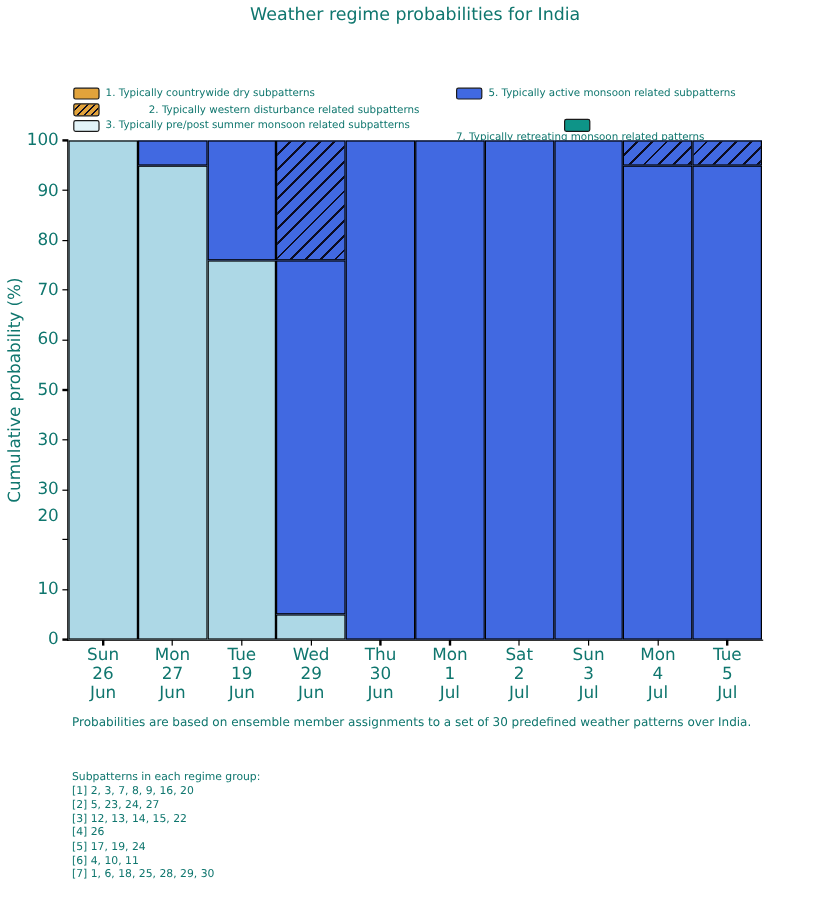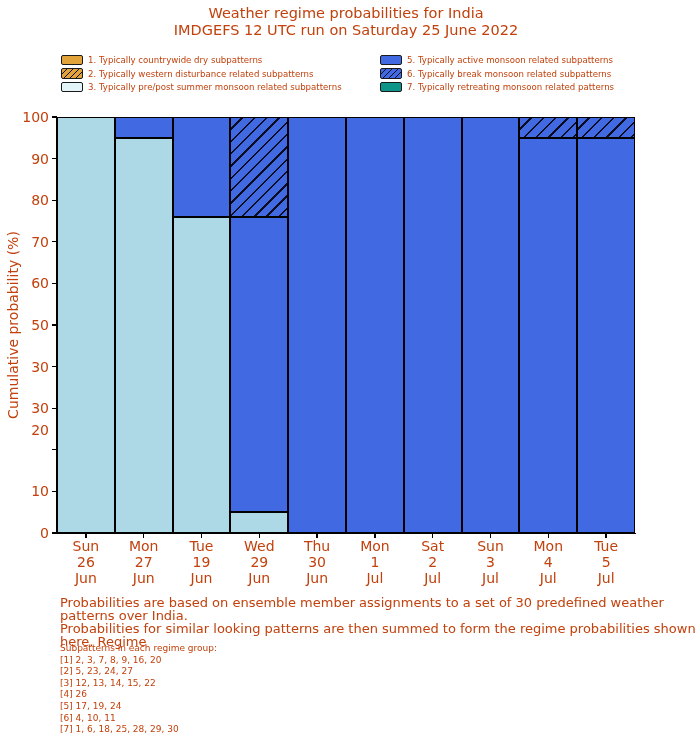--- a/index.html
+++ b/index.html
@@ -1,64 +1,59 @@
 <!DOCTYPE html>
 <html><head>
 <meta charset="utf-8">
 <style>
   html,body{margin:0;padding:0;background:#fff;}
   .fig{position:relative;width:700px;height:754px;background:#ffffff;overflow:hidden;
-       font-family:"DejaVu Sans","Liberation Sans",sans-serif;color:#c2410c;}
+       font-family:"DejaVu Sans","Liberation Sans",sans-serif;color:#0f766e;}
   .title{position:absolute;top:5px;left:0;width:692px;text-align:center;font-size:14.5px;}
   .subtitle{position:absolute;top:22px;left:0;width:692px;text-align:center;font-size:14.5px;}
-  #legend{position:absolute;left:61px;top:54px;width:620px;height:58px;}
+  #legend{position:absolute;left:61px;top:72px;width:620px;height:58px;}
   .litem{position:absolute;display:flex;align-items:center;height:12px;}
   .swatch{width:20px;height:8.5px;border:1px solid #1a1a1a;border-radius:2px;margin-right:5px;flex:none;}
   .llabel{font-size:8.6px;white-space:nowrap;}
   .ylabel{position:absolute;left:-138px;top:315px;width:306px;height:20px;text-align:center;
           font-size:14px;transform:rotate(-90deg);}
   .spine{position:absolute;background:#000;}
   #bars{position:absolute;left:57px;top:117px;width:578px;height:416px;}
   .seg{position:absolute;box-sizing:border-box;border:1.1px solid #000;}
   .ytick{position:absolute;left:51.5px;width:5px;height:1.3px;background:#000;}
   .ylab{position:absolute;left:6px;width:43px;text-align:right;font-size:14px;line-height:16px;}
   .xtick{position:absolute;top:533px;width:1.3px;height:4.5px;background:#000;}
   .xlab{position:absolute;top:538px;width:58px;text-align:center;font-size:14px;line-height:16px;}
-  .footnote{position:absolute;left:60px;top:596px;font-size:13px;line-height:13px;}
+  .footnote{position:absolute;left:60px;top:596px;font-size:10px;line-height:13px;}
   .subpatterns{position:absolute;left:60px;top:643px;font-size:9px;line-height:11.6px;}
 </style>
 </head>
 <body>
 
 <div class="fig">
   <div class="title">Weather regime probabilities for India</div>
-  <div class="subtitle">IMDGEFS 12 UTC run on Saturday 25 June 2022</div>
 
   <div id="legend">
       <div class="litem" style="left: 0px; top: 0px;">
         <div class="swatch" style="background-color: rgb(226, 163, 59);"></div>
         <div class="llabel">1. Typically countrywide dry subpatterns</div>
       </div>
-      <div class="litem" style="left: 0px; top: 13.6px;">
+      <div class="litem" style="left: 0px; top: 13.6px; gap: 36px;">
         <div class="swatch" style="background-color: rgb(226, 163, 59); background-image: repeating-linear-gradient(135deg, rgba(0, 0, 0, 0) 0px, rgba(0, 0, 0, 0) 3px, rgb(12, 12, 34) 3px, rgb(12, 12, 34) 4.2px);"></div>
         <div class="llabel">2. Typically western disturbance related subpatterns</div>
       </div>
       <div class="litem" style="left: 0px; top: 27.2px;">
         <div class="swatch" style="background-color: rgb(227, 244, 249);"></div>
         <div class="llabel">3. Typically pre/post summer monsoon related subpatterns</div>
       </div>
       <div class="litem" style="left: 319px; top: 0px;">
         <div class="swatch" style="background-color: rgb(65, 105, 225);"></div>
         <div class="llabel">5. Typically active monsoon related subpatterns</div>
       </div>
-      <div class="litem" style="left: 319px; top: 13.6px;">
-        <div class="swatch" style="background-color: rgb(65, 105, 225); background-image: repeating-linear-gradient(135deg, rgba(0, 0, 0, 0) 0px, rgba(0, 0, 0, 0) 3px, rgb(12, 12, 34) 3px, rgb(12, 12, 34) 4.2px);"></div>
-        <div class="llabel">6. Typically break monsoon related subpatterns</div>
-      </div>
-      <div class="litem" style="left: 319px; top: 27.2px;">
+      <div class="litem" style="left: 319px; top: 27.2px; flex-direction: column;">
         <div class="swatch" style="background-color: rgb(14, 148, 136);"></div>
         <div class="llabel">7. Typically retreating monsoon related patterns</div>
       </div>
     </div>
 
   <div class="ylabel">Cumulative probability (%)</div>
 
   <div class="spine" style="left:55.8px;top:116.5px;width:1.3px;height:417px;"></div>
   <div class="spine" style="left:55.8px;top:532.8px;width:580.5px;height:1.3px;"></div>
 
@@ -160,21 +155,20 @@
       <div class="seg" style="left: 346.8px; width: 57.8px; bottom: 0px; height: 416px; background-color: rgb(65, 105, 225);"></div>
       <div class="seg" style="left: 404.6px; width: 57.8px; bottom: 0px; height: 416px; background-color: rgb(65, 105, 225);"></div>
       <div class="seg" style="left: 462.4px; width: 57.8px; bottom: 0px; height: 395.2px; background-color: rgb(65, 105, 225);"></div>
       <div class="seg" style="left: 462.4px; width: 57.8px; bottom: 395.2px; height: 20.8px; background-color: rgb(65, 105, 225); background-image: repeating-linear-gradient(135deg, rgba(0, 0, 0, 0) 0px, rgba(0, 0, 0, 0) 7px, rgb(12, 12, 34) 7px, rgb(12, 12, 34) 8.7px);"></div>
       <div class="seg" style="left: 520.2px; width: 57.8px; bottom: 0px; height: 395.2px; background-color: rgb(65, 105, 225);"></div>
       <div class="seg" style="left: 520.2px; width: 57.8px; bottom: 395.2px; height: 20.8px; background-color: rgb(65, 105, 225); background-image: repeating-linear-gradient(135deg, rgba(0, 0, 0, 0) 0px, rgba(0, 0, 0, 0) 7px, rgb(12, 12, 34) 7px, rgb(12, 12, 34) 8.7px);"></div>
     </div>
 
   <div class="footnote">
     <div>Probabilities are based on ensemble member assignments to a set of 30 predefined weather patterns over India.</div>
-    <div>Probabilities for similar looking patterns are then summed to form the regime probabilities shown here. Regime</div>
   </div>
 
   <div class="subpatterns">
     <div>Subpatterns in each regime group:</div>
     <div>[1] 2, 3, 7, 8, 9, 16, 20</div>
     <div>[2] 5, 23, 24, 27</div>
     <div>[3] 12, 13, 14, 15, 22</div>
     <div>[4] 26</div>
     <div>[5] 17, 19, 24</div>
     <div>[6] 4, 10, 11</div>

